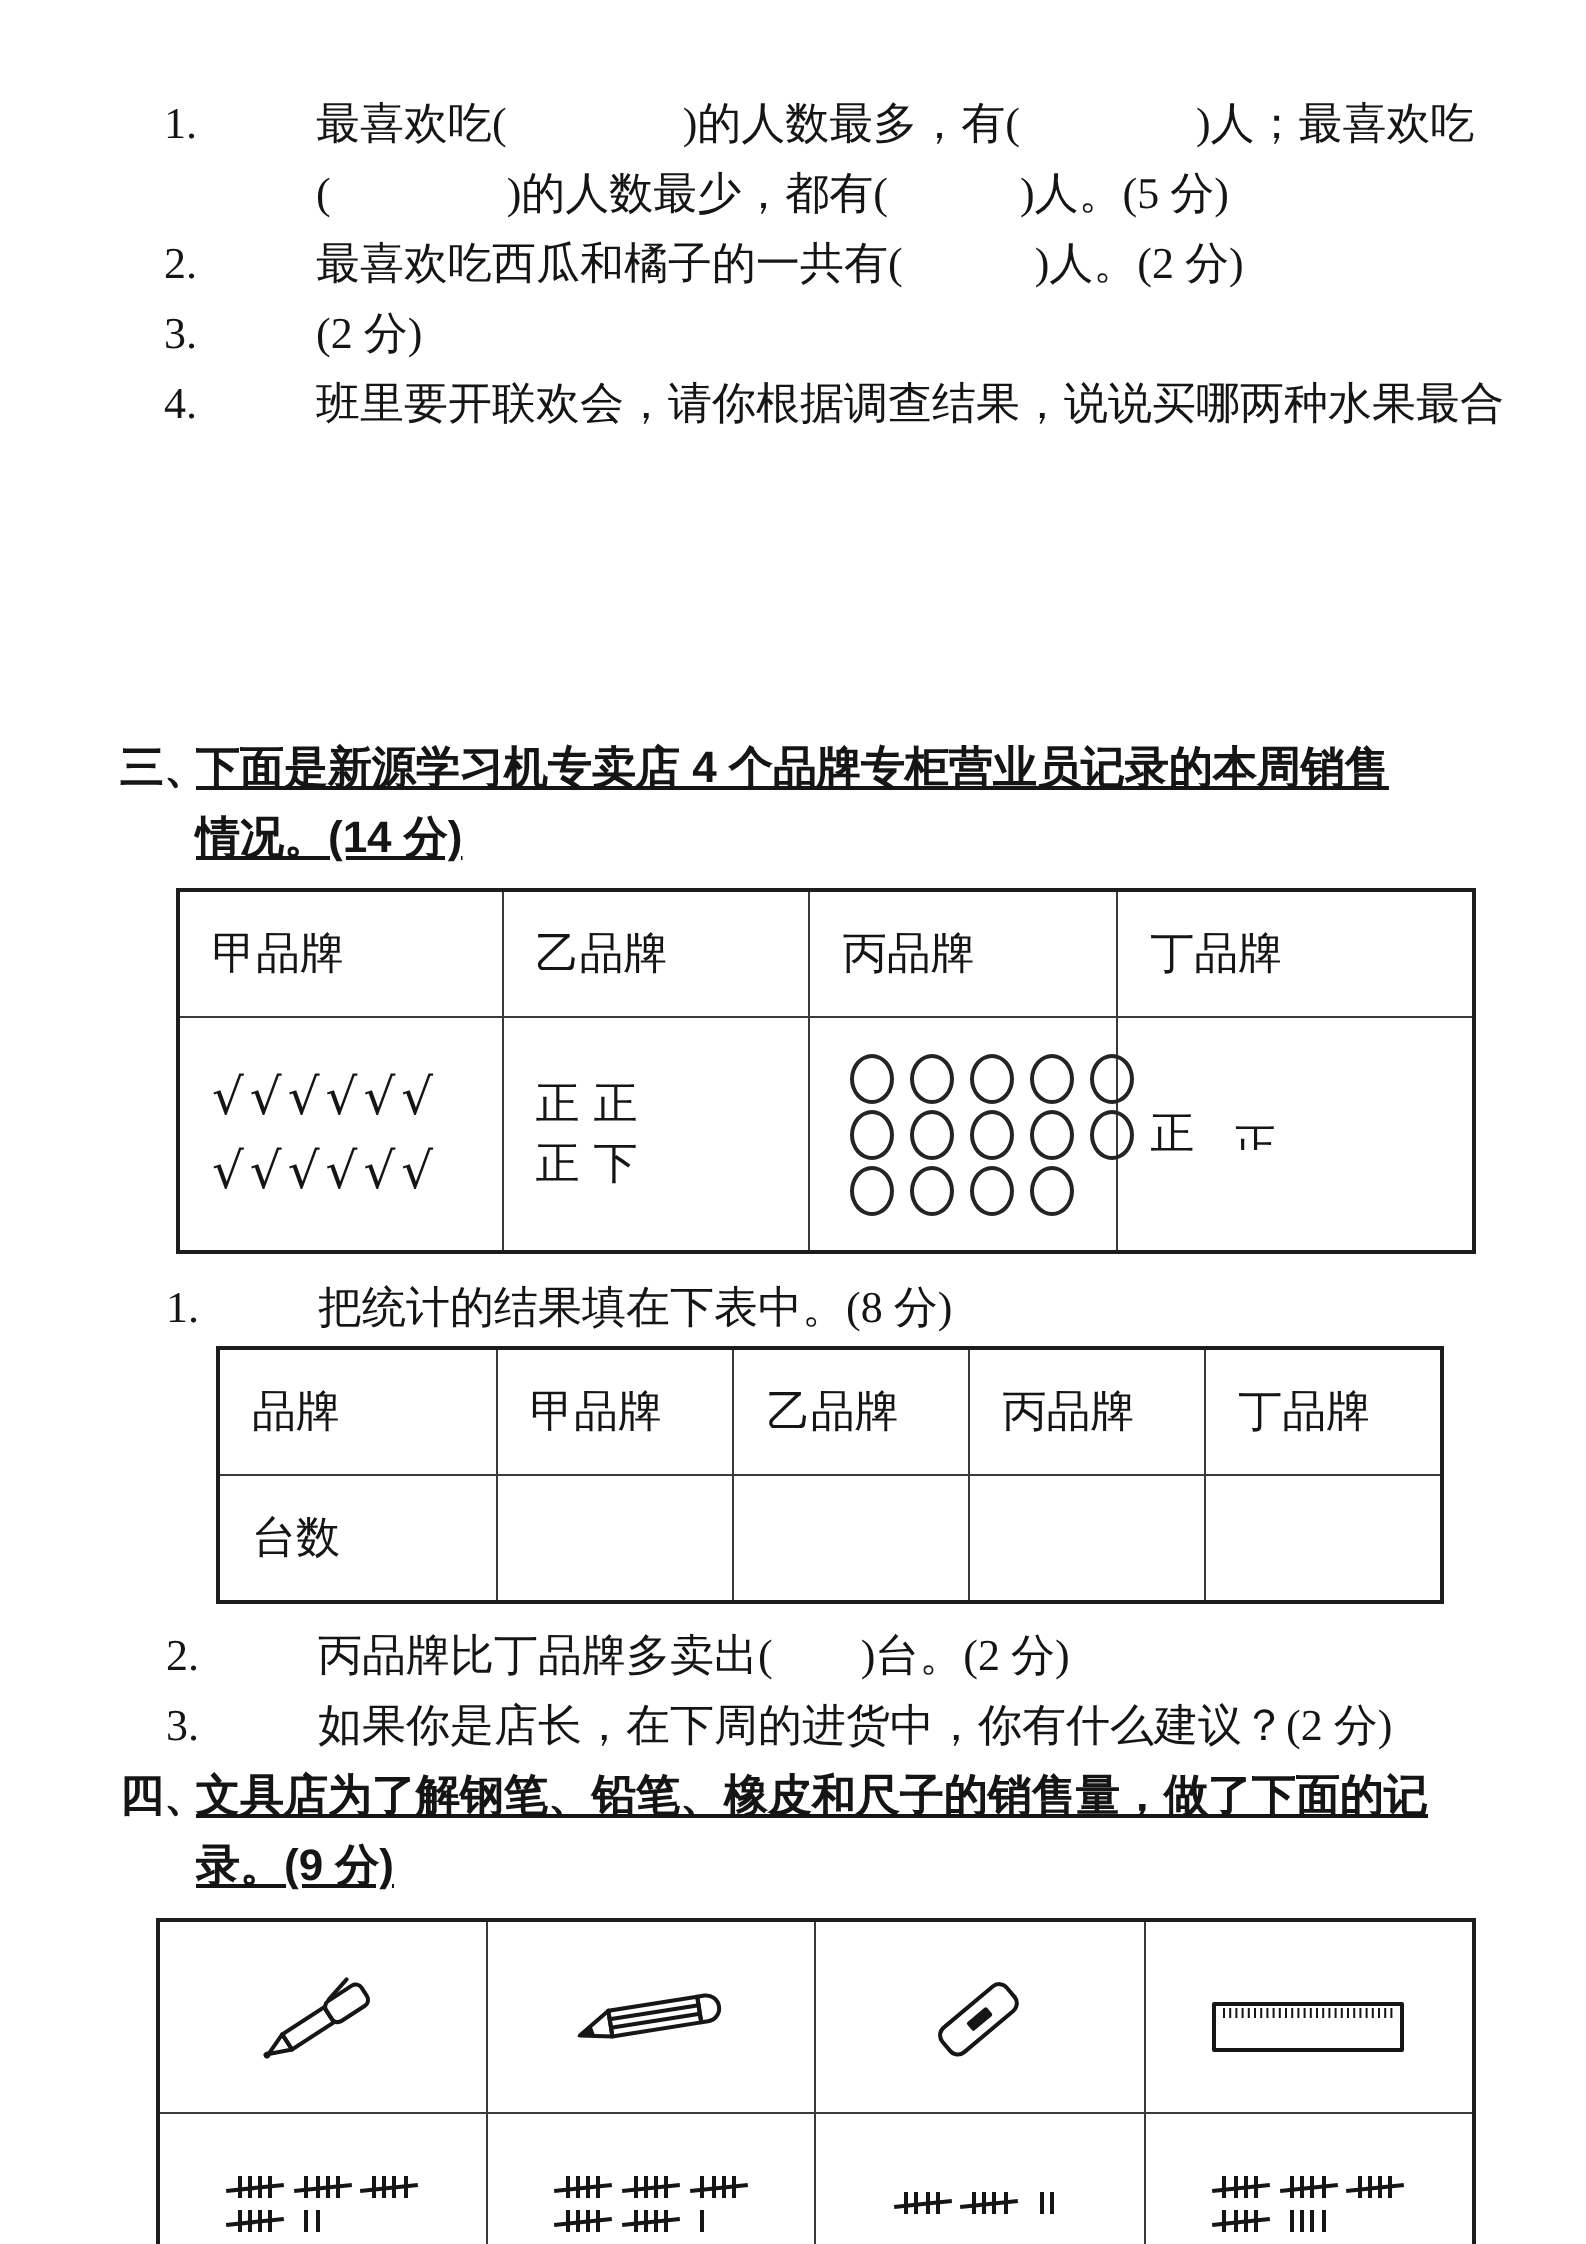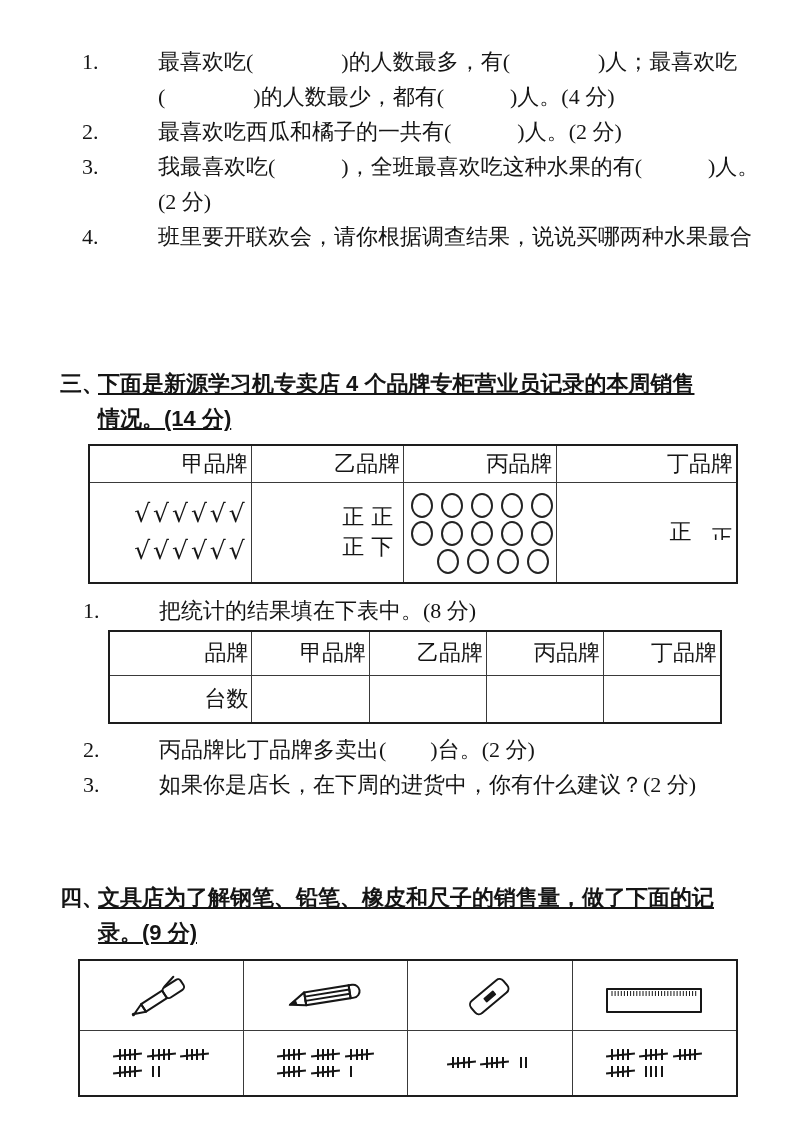--- a/index.html
+++ b/index.html
@@ -11,22 +11,22 @@
   .qbody{flex:1;}
   .qline{font-size:22px;line-height:35px;white-space:nowrap;margin-left:48px;}
   
   .sec-head{display:flex;font-family:"Liberation Sans","DejaVu Sans",sans-serif;font-weight:900;}
   .hnum{flex:none;width:38px;font-size:22px;line-height:35px;}
   .hlines{flex:1;text-decoration:underline;}
   .hline{font-size:22px;line-height:35px;white-space:nowrap;}
   
   table{border-collapse:collapse;table-layout:fixed;}
   .wtable{border:2.5px solid #1d1d1d;}
-  .wtable td{border:1.5px solid #3a3a3a;text-align:right;vertical-align:middle;
-             font-size:22px;padding:3px;}
+  .wtable td{border:1.5px solid #3a3a3a;text-align:left;vertical-align:middle;
+             font-size:22px;padding:16px;}
   
   .rec{width:650px;margin:8px 0 0 28px;}
   .rec .hd{height:33px;}
   .rec .bd{height:100px;}
   .chkrow{font-family:"DejaVu Sans",sans-serif;font-size:25px;line-height:37px;letter-spacing:3px;white-space:nowrap;}
   .zline{font-size:22px;line-height:30px;letter-spacing:7px;white-space:nowrap;}
   .crow{line-height:26px;height:28px;white-space:nowrap;}
   .circ{display:inline-block;width:18px;height:21px;border:2px solid #242424;border-radius:50%;
         margin:0 4px;vertical-align:middle;}
   .zpart{display:inline-block;width:1em;height:0.76em;overflow:hidden;position:relative;
@@ -58,33 +58,32 @@
 </head>
 <body>
 
 <div class="page">
 
   <div id="part1">
       <div class="q">
         <span class="qnum">1.</span>
         <div class="qbody">
           <div class="qline">最喜欢吃(　　　　)的人数最多，有(　　　　)人；最喜欢吃</div>
-          <div class="qline">(　　　　)的人数最少，都有(　　　)人。(4 分)</div>
+          <div class="qline">(　　　　)的人数最少，都有(　　　)人。(5 分)</div>
         </div>
       </div>
       <div class="q">
         <span class="qnum">2.</span>
         <div class="qbody">
           <div class="qline">最喜欢吃西瓜和橘子的一共有(　　　)人。(2 分)</div>
         </div>
       </div>
       <div class="q">
         <span class="qnum">3.</span>
         <div class="qbody">
-          <div class="qline">我最喜欢吃(　　　)，全班最喜欢吃这种水果的有(　　　)人。</div>
           <div class="qline">(2 分)</div>
         </div>
       </div>
       <div class="q">
         <span class="qnum">4.</span>
         <div class="qbody">
           <div class="qline">班里要开联欢会，请你根据调查结果，说说买哪两种水果最合</div>
         </div>
       </div>
     </div>

